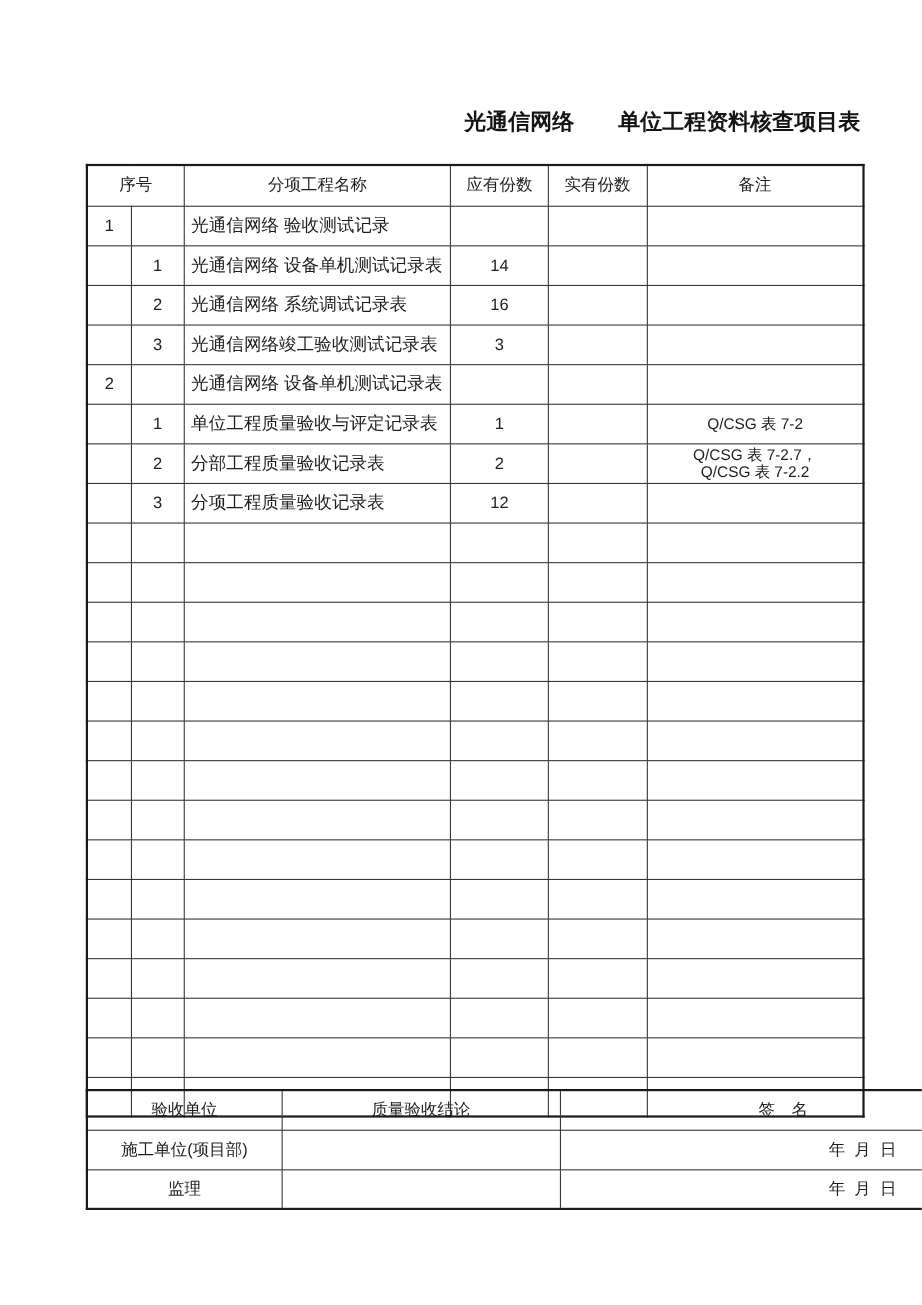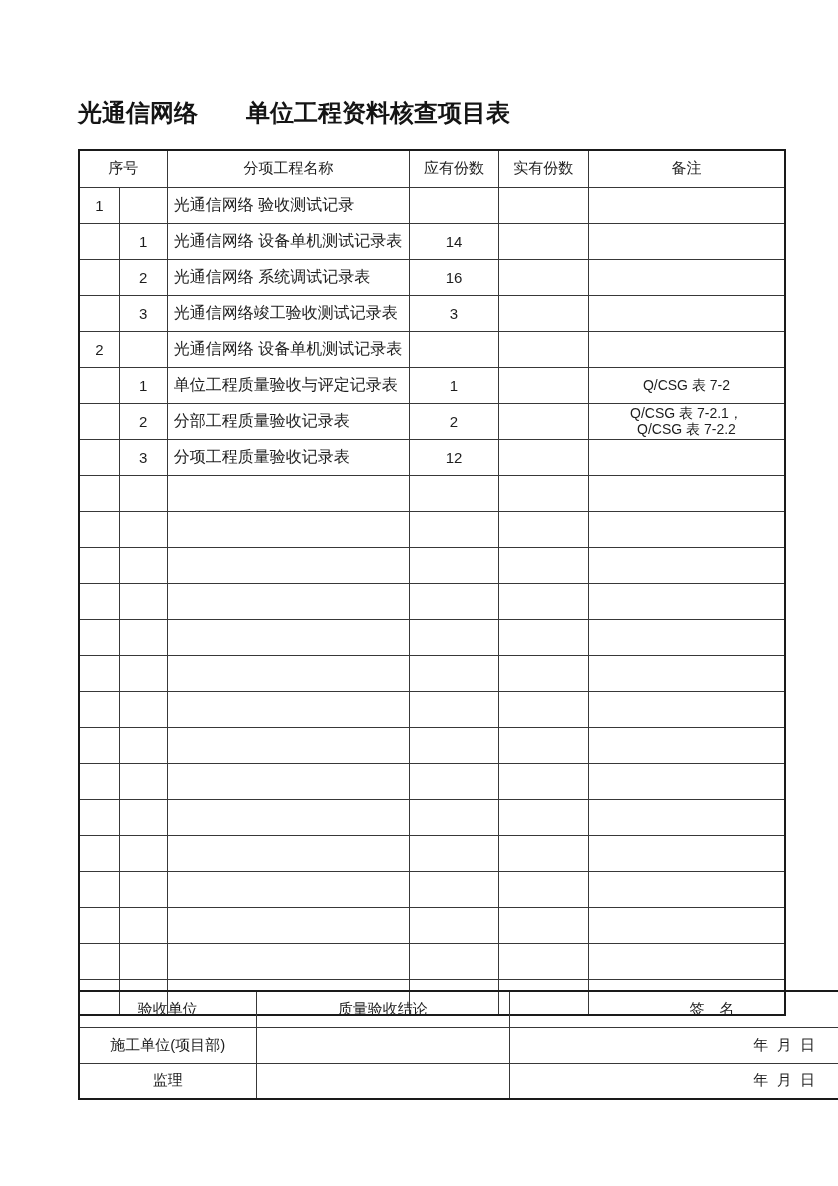--- a/index.html
+++ b/index.html
@@ -7,22 +7,22 @@
     width: 838px; height: 1186px;
     background: #ffffff;
     font-family: "Liberation Sans", sans-serif;
     color: #1d1d1d;
     position: relative;
     overflow: hidden;
   }
   .page-title {
     position: absolute;
     top: 97px; left: 78px; width: 704px;
-    text-align: left;
-    font-size: 24px;
+    text-align: right;
+    font-size: 20px;
     font-weight: bold;
     color: #141414;
     white-space: pre;
   }
   table {
     border-collapse: collapse;
     table-layout: fixed;
     position: absolute;
     left: 78px;
   }
@@ -131,21 +131,21 @@
         <td>1</td>
         <td></td>
         <td class="c-rem">Q/CSG 表 7-2</td>
       </tr>
       <tr>
         <td></td>
         <td>2</td>
         <td class="c-name">分部工程质量验收记录表</td>
         <td>2</td>
         <td></td>
-        <td class="c-rem">Q/CSG 表 7-2.1，
+        <td class="c-rem">Q/CSG 表 7-2.7，
 Q/CSG 表 7-2.2</td>
       </tr>
       <tr>
         <td></td>
         <td>3</td>
         <td class="c-name">分项工程质量验收记录表</td>
         <td>12</td>
         <td></td>
         <td class="c-rem"></td>
       </tr>

